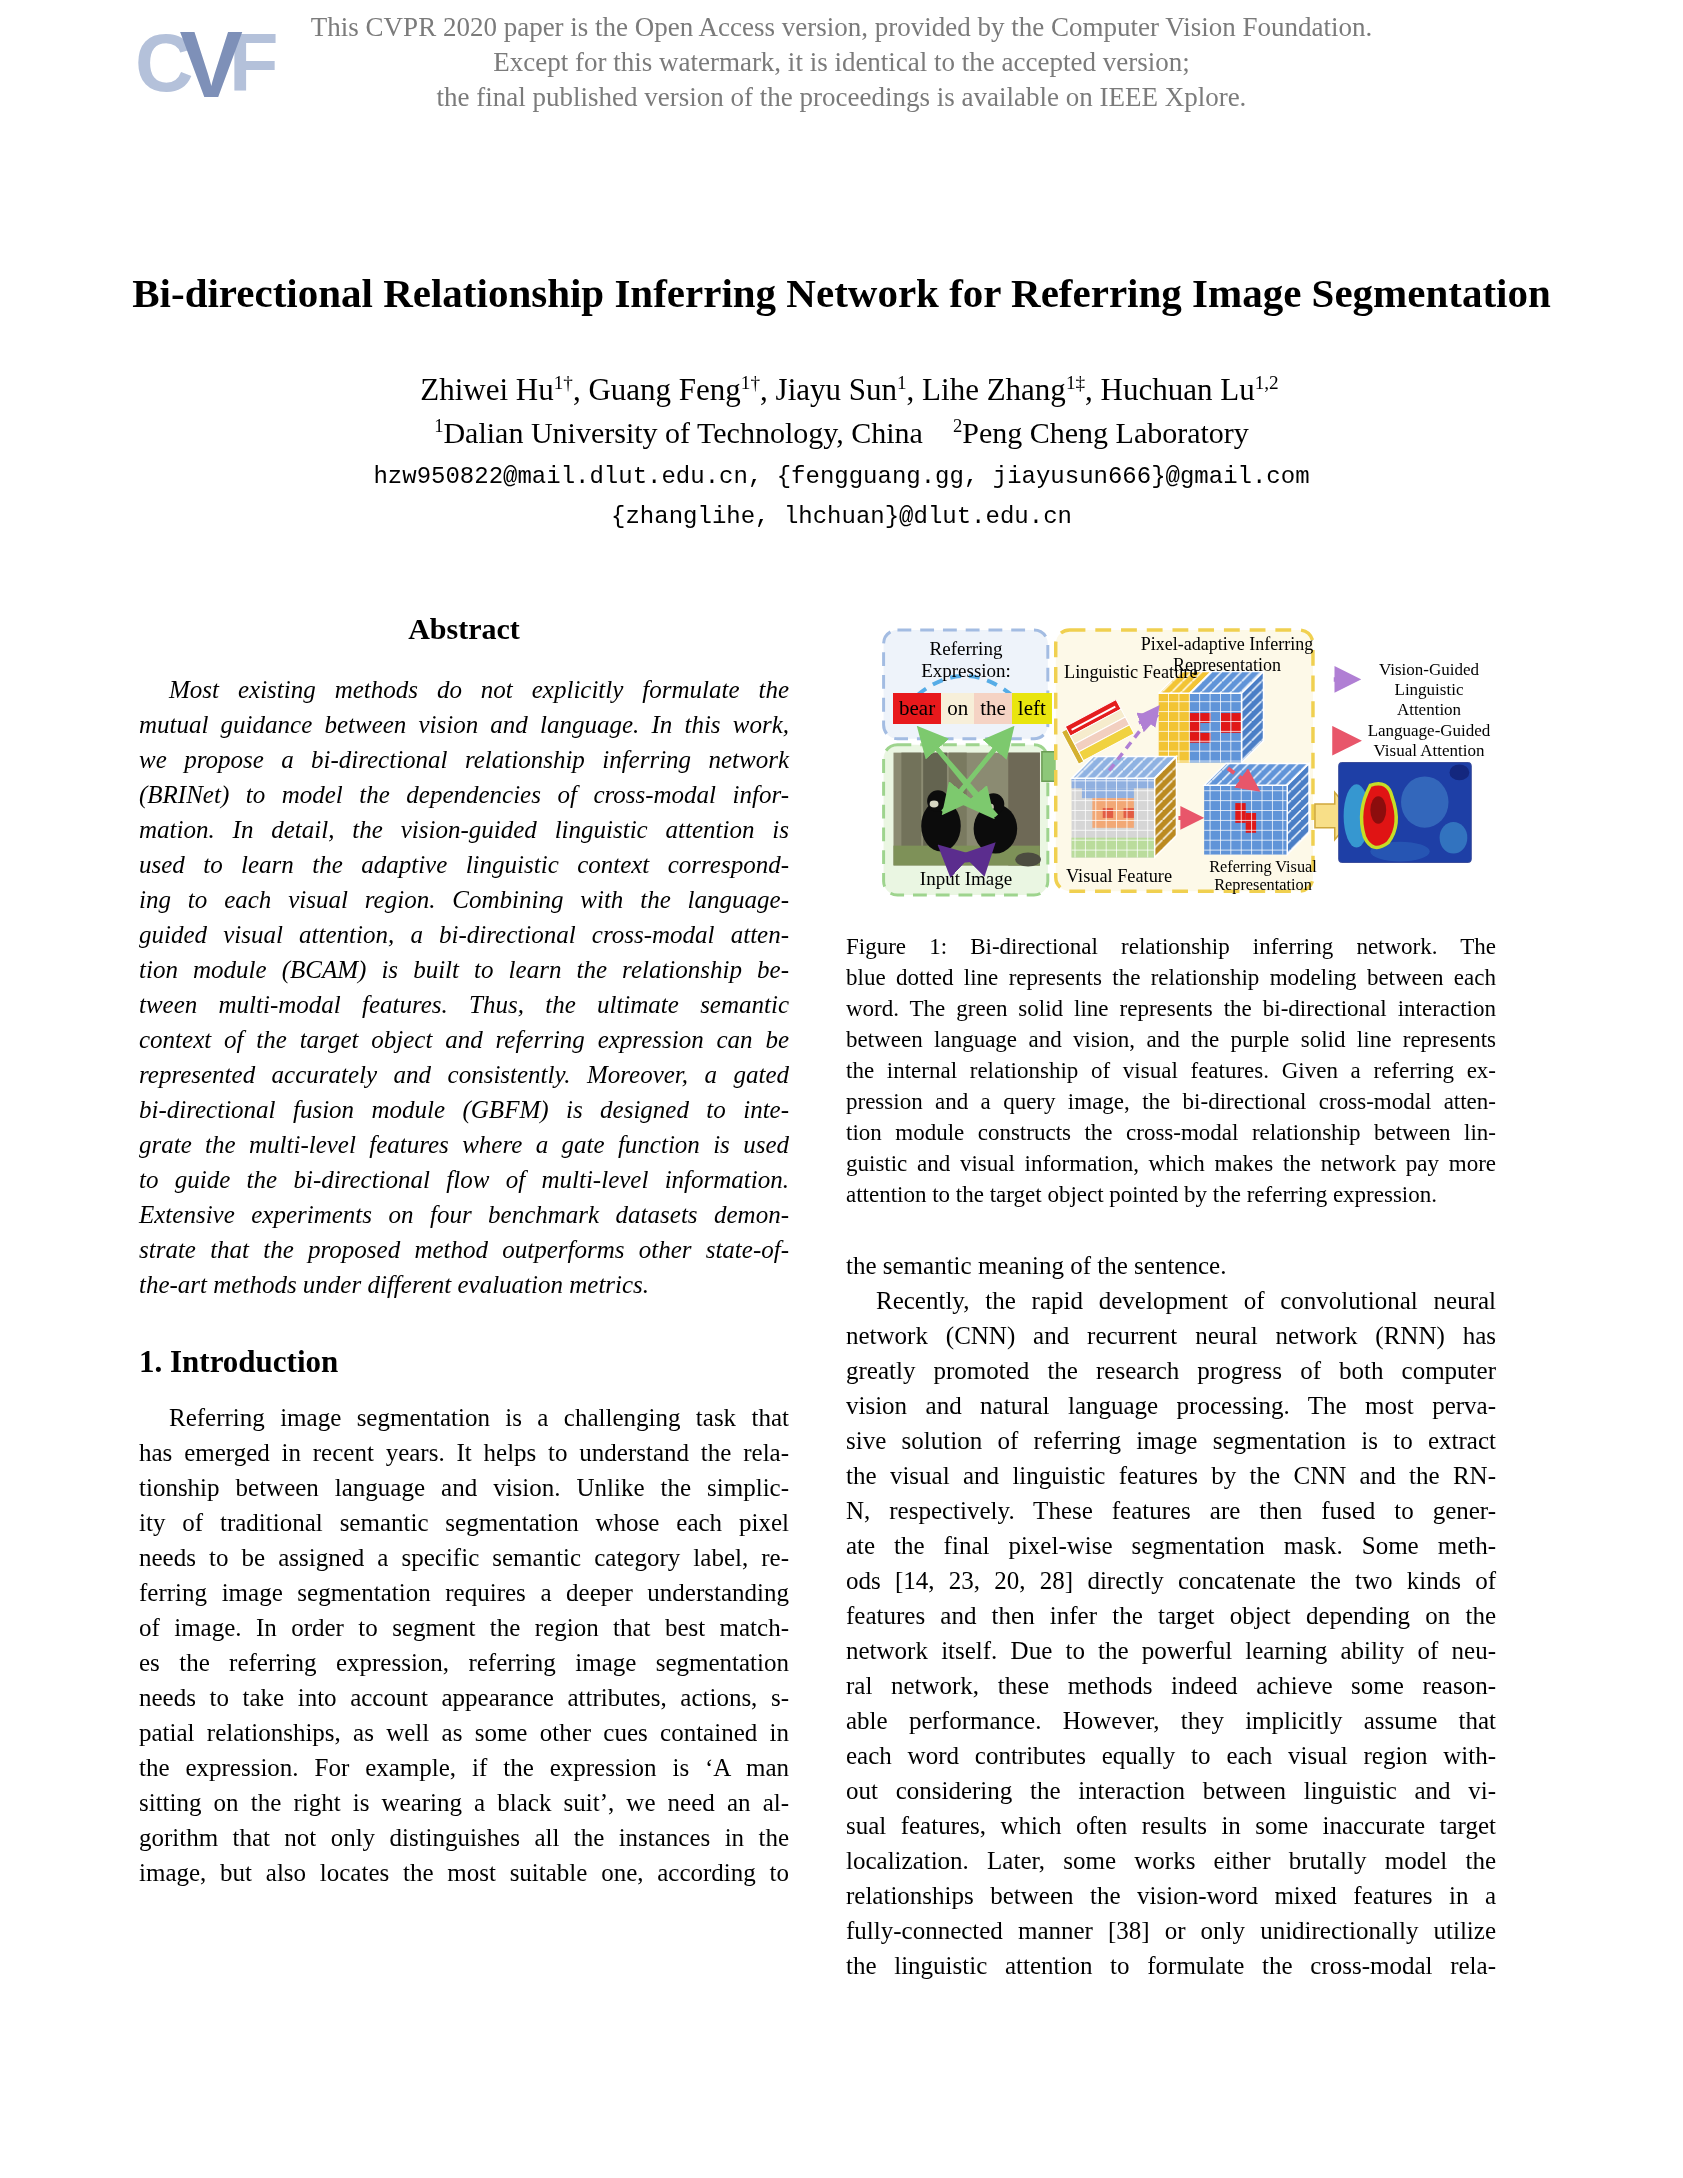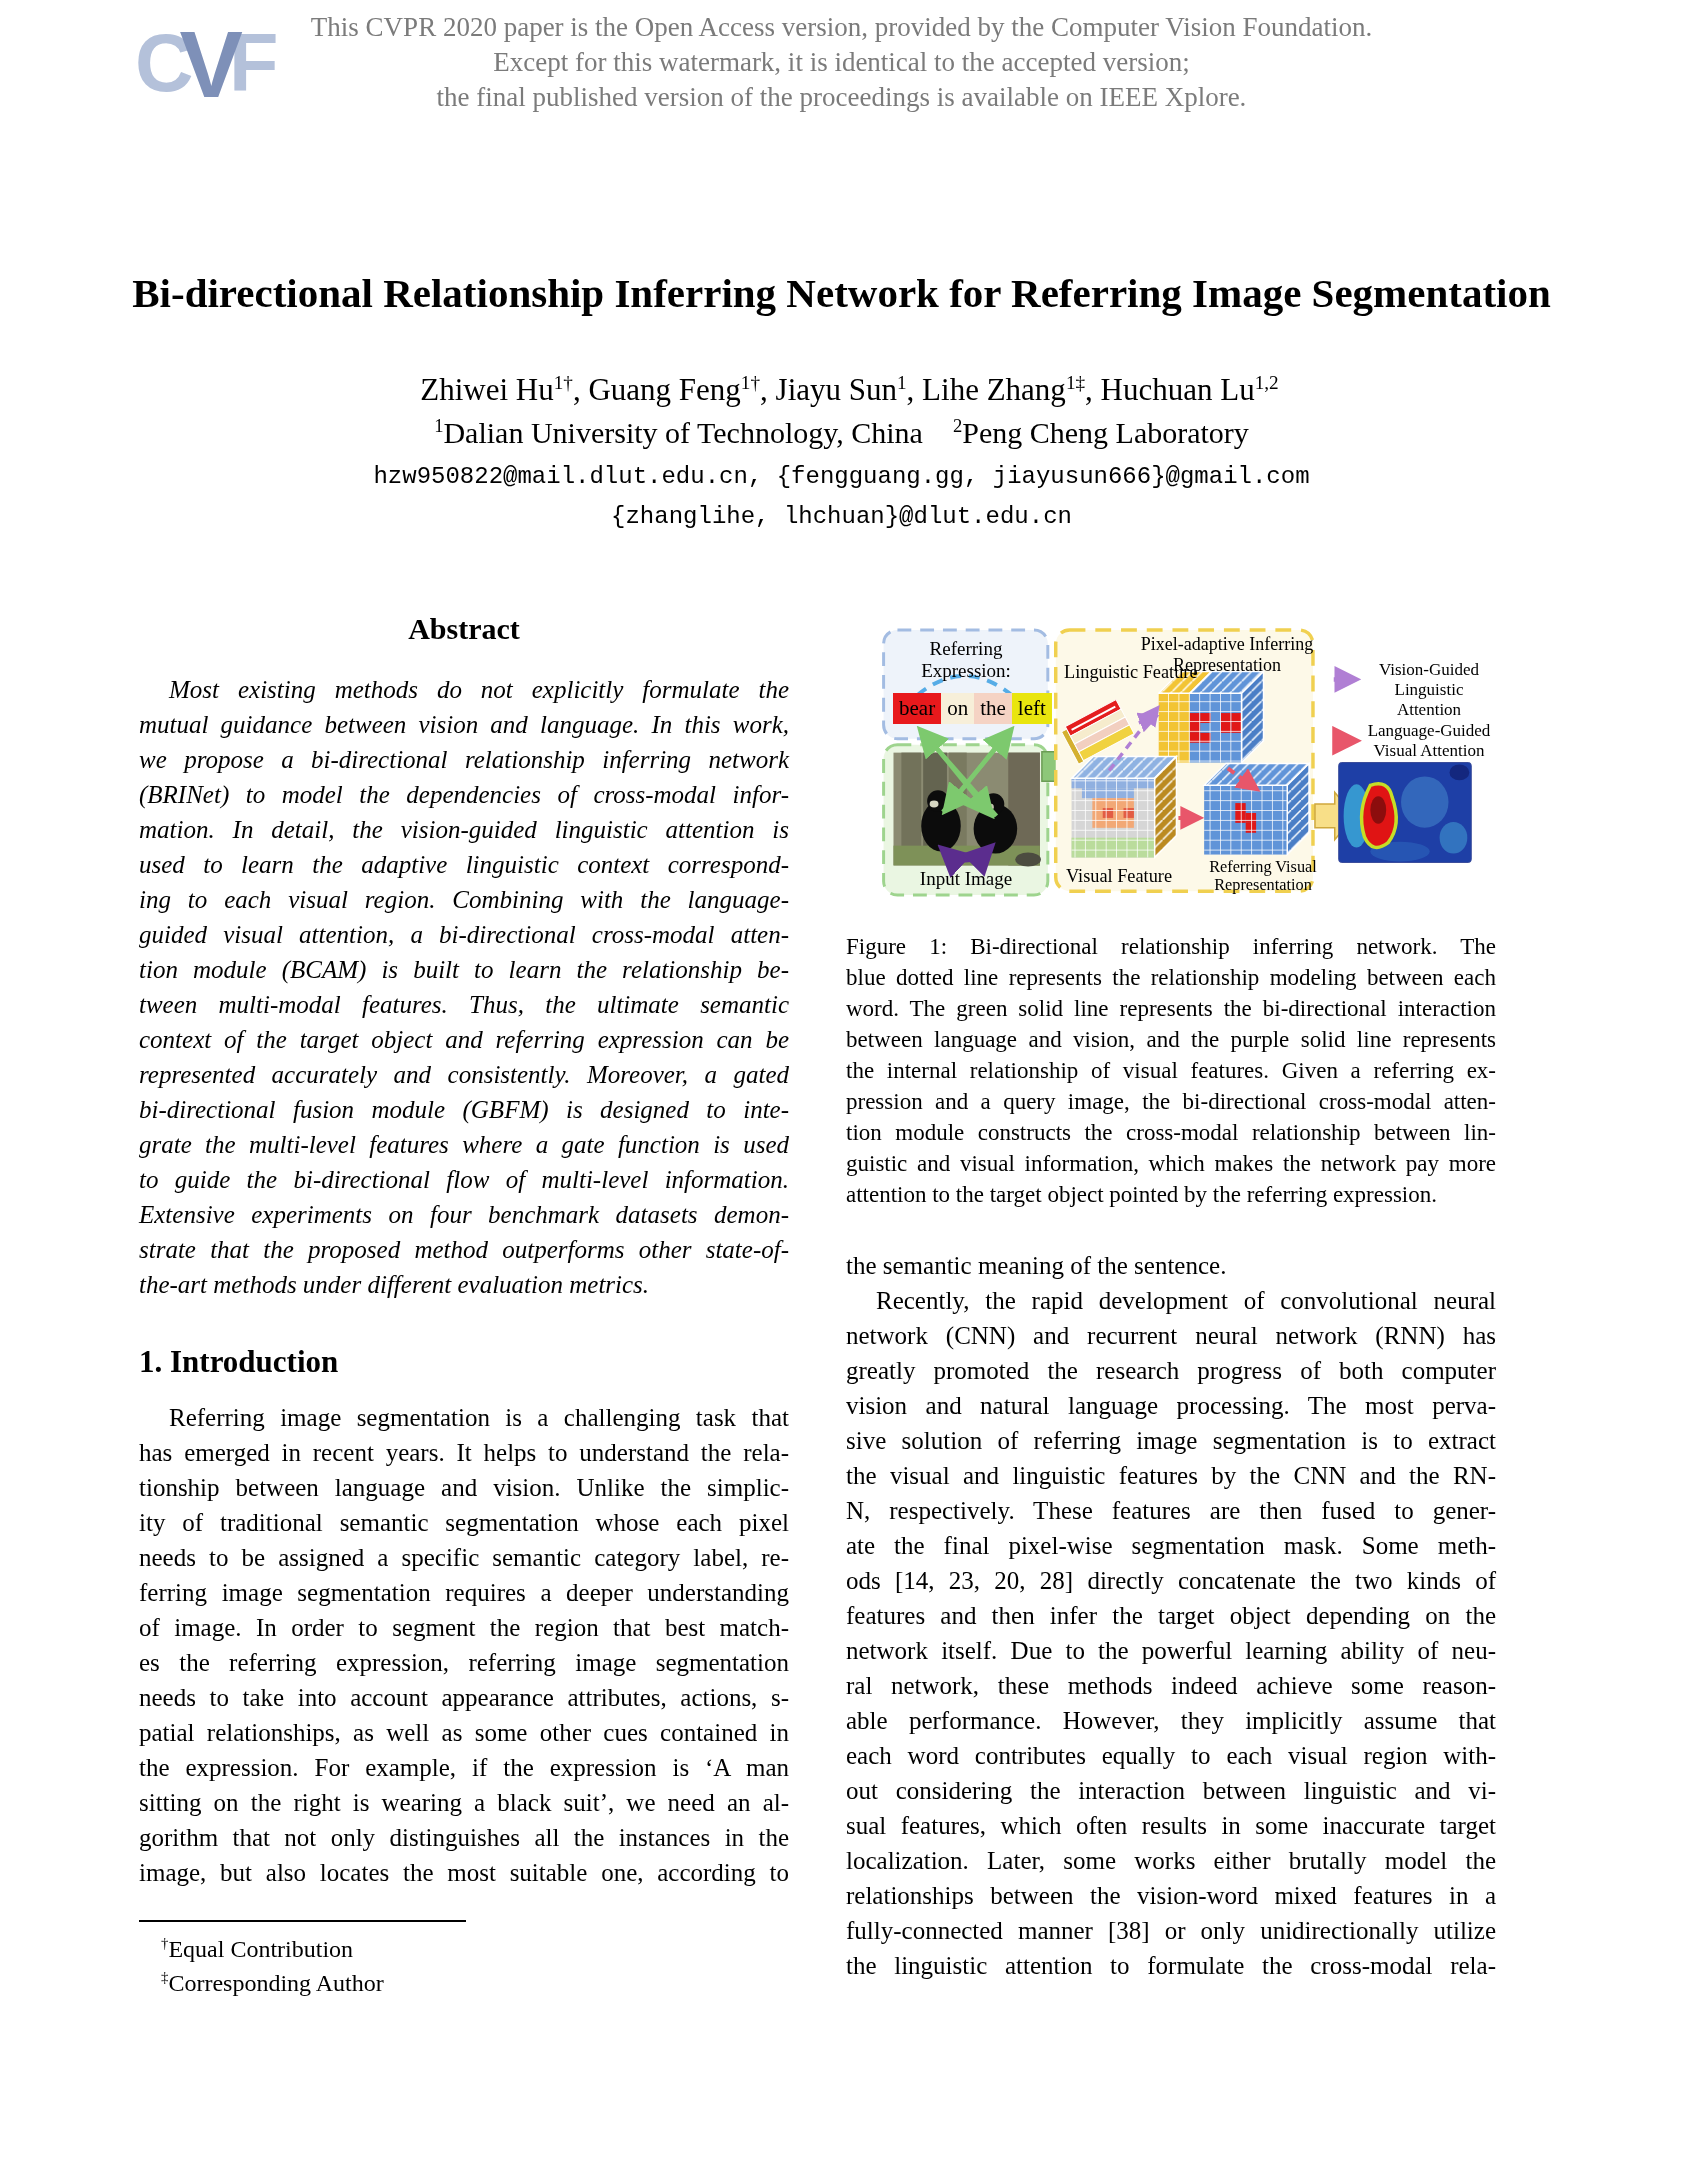--- a/index.html
+++ b/index.html
@@ -104,25 +104,20 @@
 needs to be assigned a specific semantic category label, re-
 ferring image segmentation requires a deeper understanding
 of image.  In order to segment the region that best match-
 es the referring expression, referring image segmentation
 needs to take into account appearance attributes, actions, s-
 patial relationships, as well as some other cues contained in
 the expression.  For example, if the expression is ‘A man
 sitting on the right is wearing a black suit’, we need an al-
 gorithm that not only distinguishes all the instances in the
 image, but also locates the most suitable one, according to</span>
-    </div>
-    <div class="footnote">
-      <div class="rule"></div>
-      <div class="fn"><sup>†</sup><span>Equal Contribution</span></div>
-      <div class="fn"><sup>‡</sup><span>Corresponding Author</span></div>
     </div>
   </div>
 
   <div class="col-right">
 
     <div class="figure">
       <svg class="gfx" width="650" height="287" viewBox="0 0 657 290">
         <defs>
           <marker id="mg" markerWidth="7" markerHeight="7" refX="5.5" refY="3.5" orient="auto">
               <path d="M0 0L7 3.5L0 7z" fill="#7dc96e"></path>

